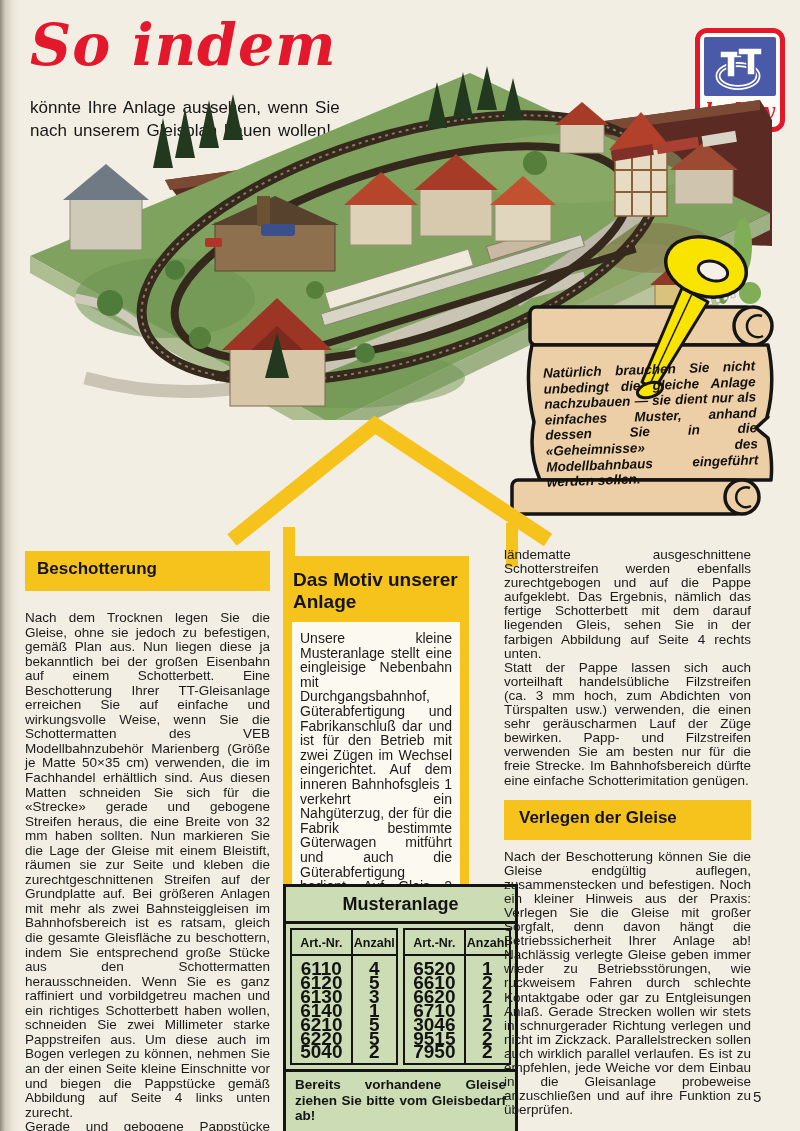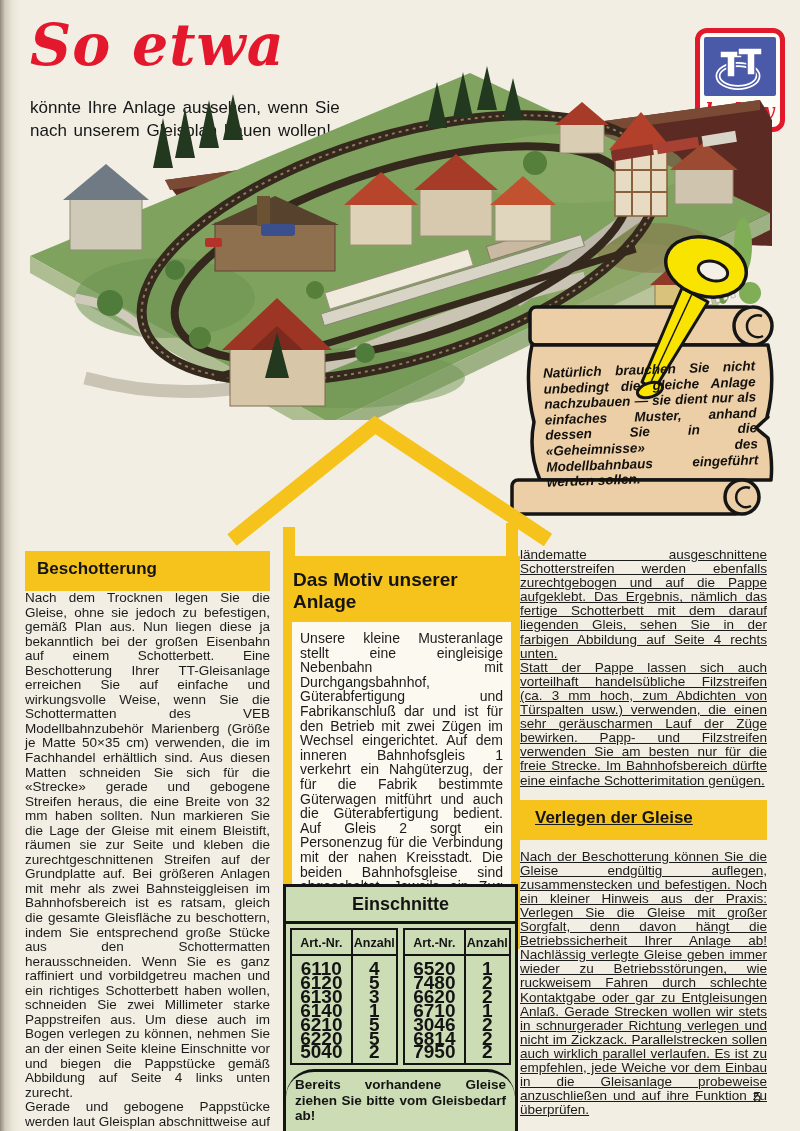--- a/index.html
+++ b/index.html
@@ -48,26 +48,26 @@
     transform:rotate(-2deg);text-align:justify;font-weight:bold;
   }
   
   .headbar{
     background:#f6c31d;color:#141414;font-weight:bold;font-size:17px;
     height:40px;line-height:36px;padding-left:12px;box-sizing:border-box;
   }
   .col{font-size:13.5px;line-height:14.55px;text-align:justify;color:#1b1b1b;}
   .col p{margin:0;}
   .left-col{left:25px;top:551px;width:245px;}
-  .left-col p.first{margin-top:0;}
-  .right-col{left:520px;top:548px;width:247px;line-height:14.1px;text-decoration:underline;}
+  .left-col p.first{margin-top:20px;}
+  .right-col{left:504px;top:548px;width:247px;line-height:14.1px;}
   .right-col .headbar{margin:12px 0 10px;padding-left:15px;}
   
   .motiv-box{
-    left:283px;top:556px;width:237px;box-sizing:border-box;
+    left:283px;top:556px;width:186px;box-sizing:border-box;
     background:#f6c31d;padding:0 9px 3px;
   }
   .motiv-head{padding:13px 1px 9px;font-weight:bold;font-size:19px;color:#141414;}
   .motiv-body{
     background:#fcf9f1;padding:9px 8px;font-size:14px;line-height:14.6px;
     text-align:justify;color:#1b1b1b;
   }
   
   .gtable{
     left:283px;top:884px;width:235px;box-sizing:border-box;
@@ -75,29 +75,29 @@
   }
   .gt-title{text-align:center;font-weight:bold;font-size:18px;padding:7px 0 6px;border-bottom:3px solid #141414;}
   .gt-body{display:flex;gap:5px;padding:4px;}
   .gt-sub{flex:1;border:2.5px solid #141414;display:flex;}
   .gt-col{flex:1.15;display:flex;flex-direction:column;}
   .gt-col.qty{flex:.85;}
   .gt-col.first{border-right:2.5px solid #141414;}
   .gt-colhead{font-weight:bold;font-size:12.5px;text-align:center;padding:6px 0 4px;border-bottom:2.5px solid #141414;}
   .gt-nums{padding:6px 0 4px;}
   .gt-num{font-weight:bold;font-size:19px;line-height:13.9px;text-align:center;}
-  .gt-foot{border-top:3px solid #141414;font-weight:bold;font-size:13.5px;line-height:15.5px;padding:5px 9px 7px;text-align:justify;border-radius:28px;}
+  .gt-foot{border-top:3px solid #141414;font-weight:bold;font-size:13.5px;line-height:15.5px;padding:5px 9px 7px;text-align:justify;}
   .page-num{left:753px;top:1088px;font-size:15px;color:#222;}
 </style>
 </head>
 <body>
 
 <div class="abs page-edge"></div>
 
-<div class="abs title">So etwa</div>
+<div class="abs title">So indem</div>
 <div class="abs subtitle">könnte Ihre Anlage aussehen, wenn Sie
 nach unserem Gleisplan bauen wollen!</div>
 
 <div class="abs logo">
   <div class="logo-emblem">
     <svg width="56" height="48" viewBox="0 0 56 48" aria-hidden="true">
       <ellipse cx="26" cy="33" rx="20" ry="11.5" fill="none" stroke="#ffffff" stroke-width="5"></ellipse>
       <ellipse cx="26" cy="33" rx="20" ry="11.5" fill="none" stroke="#4a5aa8" stroke-width="1.5"></ellipse>
       <path d="M8 8 H30 V15 H23 V34 H15 V15 H8 Z" fill="#ffffff" stroke="#4a5aa8" stroke-width="1.5"></path>
       <path d="M26 5 H50 V12 H43 V32 H35 V12 H26 Z" fill="#ffffff" stroke="#4a5aa8" stroke-width="1.5"></path>
@@ -274,21 +274,21 @@
   <p class="first">Nach dem Trocknen legen Sie die Gleise, ohne sie jedoch zu befestigen, gemäß Plan aus. Nun liegen diese ja bekanntlich bei der großen Eisenbahn auf einem Schotterbett. Eine Beschotterung Ihrer TT-Gleisanlage erreichen Sie auf einfache und wirkungsvolle Weise, wenn Sie die Schottermatten des VEB Modellbahnzubehör Marienberg (Größe je Matte 50×35 cm) verwenden, die im Fachhandel erhältlich sind. Aus diesen Matten schneiden Sie sich für die «Strecke» gerade und gebogene Streifen heraus, die eine Breite von 32 mm haben sollten. Nun markieren Sie die Lage der Gleise mit einem Bleistift, räumen sie zur Seite und kleben die zurechtgeschnittenen Streifen auf der Grundplatte auf. Bei größeren Anlagen mit mehr als zwei Bahnsteiggleisen im Bahnhofsbereich ist es ratsam, gleich die gesamte Gleisfläche zu beschottern, indem Sie entsprechend große Stücke aus den Schottermatten herausschneiden. Wenn Sie es ganz raffiniert und vorbildgetreu machen und ein richtiges Schotterbett haben wollen, schneiden Sie zwei Millimeter starke Pappstreifen aus. Um diese auch im Bogen verlegen zu können, nehmen Sie an der einen Seite kleine Einschnitte vor und biegen die Pappstücke gemäß Abbildung auf Seite 4 links unten zurecht.</p>
   <p>Gerade und gebogene Pappstücke werden laut Gleisplan abschnittweise auf die Anlagengrundplatte geleimt. Aus der Ge-</p>
 </div>
 
 <div class="abs motiv-box">
   <div class="motiv-head">Das Motiv unserer Anlage</div>
   <div class="motiv-body">Unsere kleine Musteranlage stellt eine eingleisige Nebenbahn mit Durchgangsbahnhof, Güterabfertigung und Fabrikanschluß dar und ist für den Betrieb mit zwei Zügen im Wechsel eingerichtet. Auf dem inneren Bahnhofsgleis 1 verkehrt ein Nahgüterzug, der für die Fabrik bestimmte Güterwagen mitführt und auch die Güterabfertigung bedient. Auf Gleis 2 sorgt ein Personenzug für die Verbindung mit der nahen Kreisstadt. Die beiden Bahnhofsgleise sind abgeschaltet. Jeweils ein Zug steht abschaltbar im Bahnhof, während der andere das Oval rundet.</div>
 </div>
 
 <div class="abs gtable">
-  <div class="gt-title">Einschnitte</div>
+  <div class="gt-title">Musteranlage</div>
   <div class="gt-body">
     <div class="gt-sub">
       <div class="gt-col first">
         <div class="gt-colhead">Art.-Nr.</div>
         <div class="gt-nums">
           <div class="gt-num">6110</div>
           <div class="gt-num">6120</div>
           <div class="gt-num">6130</div>
           <div class="gt-num">6140</div>
           <div class="gt-num">6210</div>
@@ -307,25 +307,25 @@
           <div class="gt-num">5</div>
           <div class="gt-num">2</div>
         </div>
       </div>
     </div>
     <div class="gt-sub">
       <div class="gt-col first">
         <div class="gt-colhead">Art.-Nr.</div>
         <div class="gt-nums">
           <div class="gt-num">6520</div>
-          <div class="gt-num">7480</div>
+          <div class="gt-num">6610</div>
           <div class="gt-num">6620</div>
           <div class="gt-num">6710</div>
           <div class="gt-num">3046</div>
-          <div class="gt-num">6814</div>
+          <div class="gt-num">9515</div>
           <div class="gt-num">7950</div>
         </div>
       </div>
       <div class="gt-col qty">
         <div class="gt-colhead">Anzahl</div>
         <div class="gt-nums">
           <div class="gt-num">1</div>
           <div class="gt-num">2</div>
           <div class="gt-num">2</div>
           <div class="gt-num">1</div>

